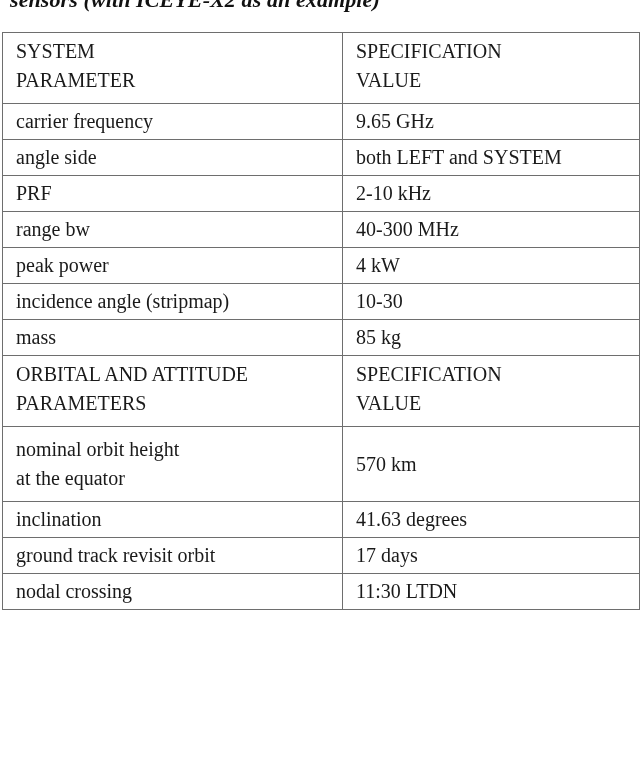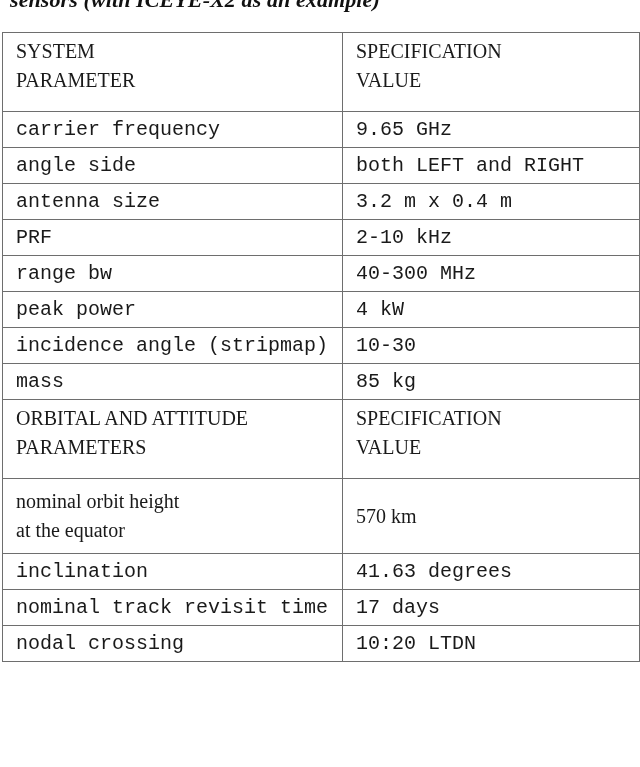--- a/index.html
+++ b/index.html
@@ -37,22 +37,22 @@
       line-height: 29px;
     }
     table.spec td {
       border: 1.5px solid #6e6e6e;
       padding: 3px 0 3px 13px;
       vertical-align: middle;
       color: #1a1a1a;
     }
     table.spec col.c1 { width: 340px; }
     table.spec col.c2 { width: 297px; }
-    tr.row td { height: 29px; font-family: Liberation Mono, monospace; }
-    tr.hdr td { height: 58px; padding-top: 4px; padding-bottom: 16px; }
+    tr.row td { height: 29px; }
+    tr.hdr td { height: 58px; padding-top: 4px; padding-bottom: 8px; }
     tr.tall td { height: 66px; padding-top: 4px; padding-bottom: 4px; }
     .line { display: block; }
   </style>
 </head>
 <body>
 
 <div class="caption">sensors (with ICEYE-X2 as an example)</div>
 
 <table class="spec">
   <colgroup>
@@ -70,25 +70,21 @@
         <span class="line">VALUE</span>
       </td>
     </tr>
 
     <tr class="row">
       <td>carrier frequency</td>
       <td>9.65 GHz</td>
     </tr>
     <tr class="row">
       <td>angle side</td>
-      <td>both LEFT and RIGHT</td>
-    </tr>
-    <tr class="row">
-      <td>antenna size</td>
-      <td>3.2 m x 0.4 m</td>
+      <td>both LEFT and SYSTEM</td>
     </tr>
     <tr class="row">
       <td>PRF</td>
       <td>2-10 kHz</td>
     </tr>
     <tr class="row">
       <td>range bw</td>
       <td>40-300 MHz</td>
     </tr>
     <tr class="row">
@@ -121,21 +117,21 @@
         <span class="line">at the equator</span>
       </td>
       <td>570 km</td>
     </tr>
 
     <tr class="row">
       <td>inclination</td>
       <td>41.63 degrees</td>
     </tr>
     <tr class="row">
-      <td>nominal track revisit time</td>
+      <td>ground track revisit orbit</td>
       <td>17 days</td>
     </tr>
     <tr class="row">
       <td>nodal crossing</td>
-      <td>10:20 LTDN</td>
+      <td>11:30 LTDN</td>
     </tr>
   </tbody>
 </table>
 
 </body></html>

